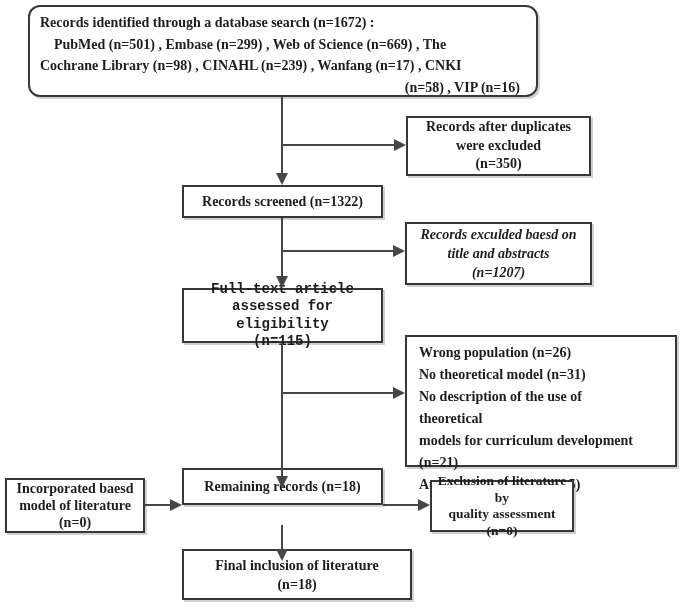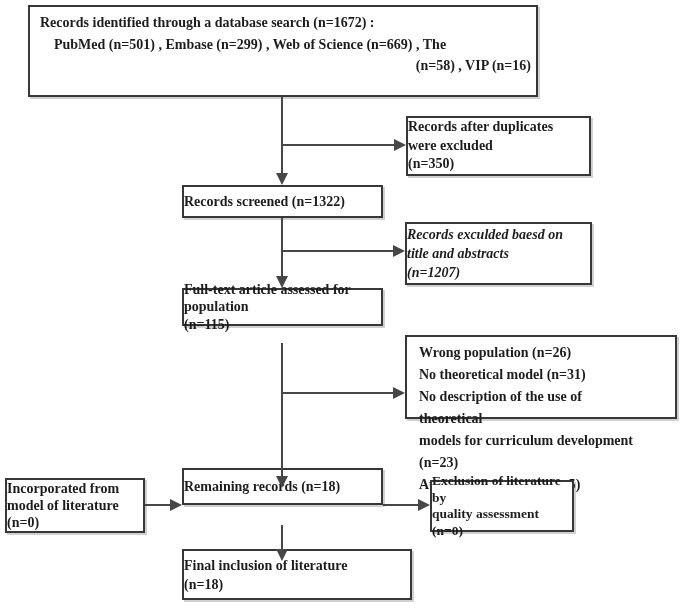--- a/index.html
+++ b/index.html
@@ -15,34 +15,35 @@
     box-sizing:border-box;
     border:2px solid #373737;
     background:#ffffff;
     color:#1d1d1d;
     font-weight:bold;
     font-size:14px;
     box-shadow:2px 2px 0 rgba(120,120,120,0.35);
   }
   .center{
     display:flex;flex-direction:column;justify-content:center;
+    text-align:center;
   }
   .leftalign{text-align:left;}
   
-  #box-identification{left:28px;top:5px;width:510px;height:92px;padding:5px 5px 0 10px;line-height:21.5px;}
+  #box-identification{left:28px;top:5px;width:510px;height:92px;padding:5px 16px 0 10px;line-height:21.5px;border-radius:12px;}
   #box-identification .ind-a{padding-left:14px;}
   #box-identification .ind-b{padding-left:5px;text-align:right;}
   
   #box-duplicates{left:406px;top:116px;width:185px;height:60px;line-height:18.5px;}
   #box-excluded-ta{left:405px;top:222px;width:187px;height:63px;line-height:19px;font-style:italic;}
-  #box-reasons{left:405px;top:335px;width:272px;height:84px;padding:5px 28px 0 12px;line-height:22px;}
+  #box-reasons{left:405px;top:335px;width:272px;height:132px;padding:5px 28px 0 12px;line-height:22px;}
   #box-quality{left:430px;top:480px;width:144px;height:52px;line-height:16.5px;font-size:13.5px;}
   
   #box-screened{left:182px;top:185px;width:201px;height:33px;}
-  #box-fulltext{left:182px;top:288px;width:201px;height:38px;line-height:17.5px;}
+  #box-fulltext{left:182px;top:288px;width:201px;height:55px;line-height:17.5px;font-family:Liberation Mono, monospace;}
   #box-remaining{left:182px;top:468px;width:201px;height:37px;}
   #box-final{left:182px;top:549px;width:230px;height:51px;line-height:19px;}
   
   #box-incorporated{left:5px;top:478px;width:140px;height:55px;line-height:17px;}
   
   .vline{position:absolute;width:2px;background:#474747;}
   .hline{position:absolute;height:2px;background:#474747;}
   .ah-right{position:absolute;width:0;height:0;
     border-top:6px solid transparent;border-bottom:6px solid transparent;
     border-left:12px solid #474747;}
@@ -51,20 +52,21 @@
     border-top:12px solid #474747;}
 </style>
 </head>
 <body>
 
 <div id="figure">
 
   <div class="box leftalign" id="box-identification">
     <div>Records identified through a database search (n=1672) :</div>
     <div class="ind-a">PubMed (n=501) , Embase (n=299) , Web of Science (n=669) , The</div>
+    <div>Cochrane Library (n=98) , CINAHL (n=239) , Wanfang (n=17) , CNKI</div>
     <div class="ind-b">(n=58) , VIP (n=16)</div>
   </div>
 
   <div class="box center" id="box-duplicates">
     <div>Records after duplicates</div>
     <div>were excluded</div>
     <div>(n=350)</div>
   </div>
 
   <div class="box center" id="box-screened">
@@ -72,34 +74,34 @@
   </div>
 
   <div class="box center" id="box-excluded-ta">
     <div>Records exculded baesd on</div>
     <div>title and abstracts</div>
     <div>(n=1207)</div>
   </div>
 
   <div class="box center" id="box-fulltext">
     <div>Full-text article assessed for</div>
-    <div>population</div>
+    <div>eligibility</div>
     <div>(n=115)</div>
   </div>
 
   <div class="box leftalign" id="box-reasons">
     <div>Wrong population (n=26)</div>
     <div>No theoretical model (n=31)</div>
     <div>No description of the use of theoretical</div>
-    <div>models for curriculum development (n=23)</div>
+    <div>models for curriculum development (n=21)</div>
     <div>Author non-response (n=5)</div>
   </div>
 
   <div class="box center" id="box-incorporated">
-    <div>Incorporated from</div>
+    <div>Incorporated baesd</div>
     <div>model of literature</div>
     <div>(n=0)</div>
   </div>
 
   <div class="box center" id="box-remaining">
     <div>Remaining records (n=18)</div>
   </div>
 
   <div class="box center" id="box-quality">
     <div>Exclusion of literature by</div>

